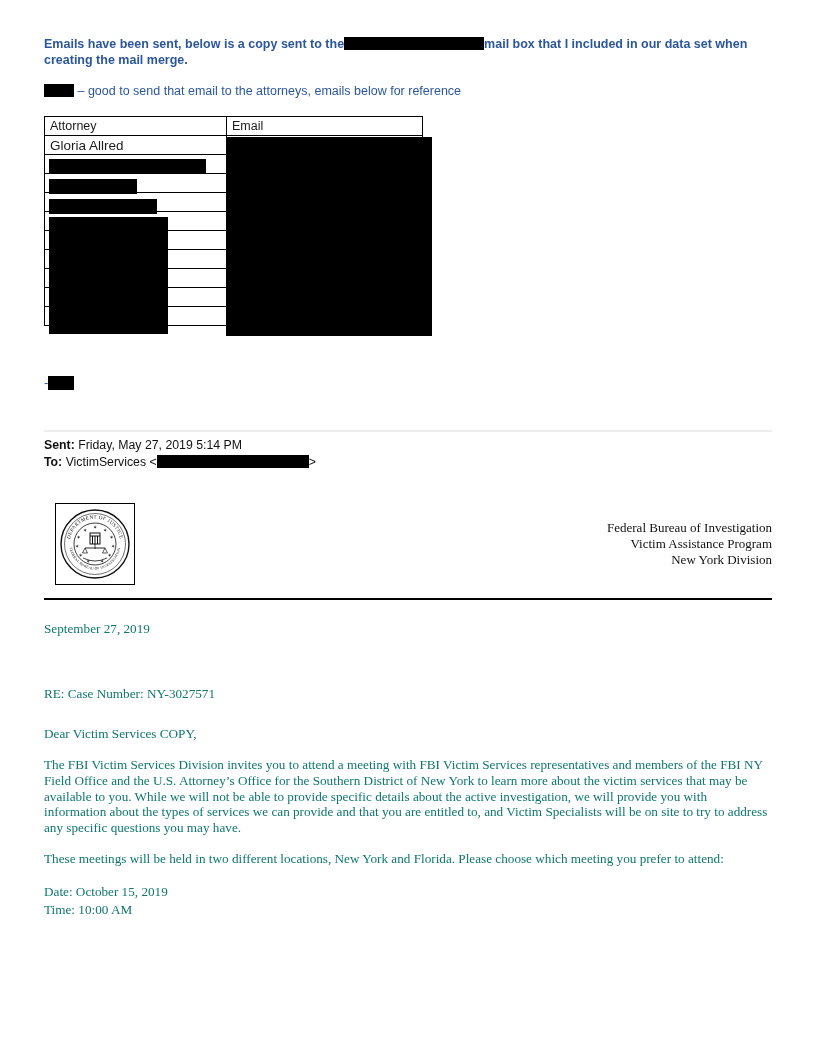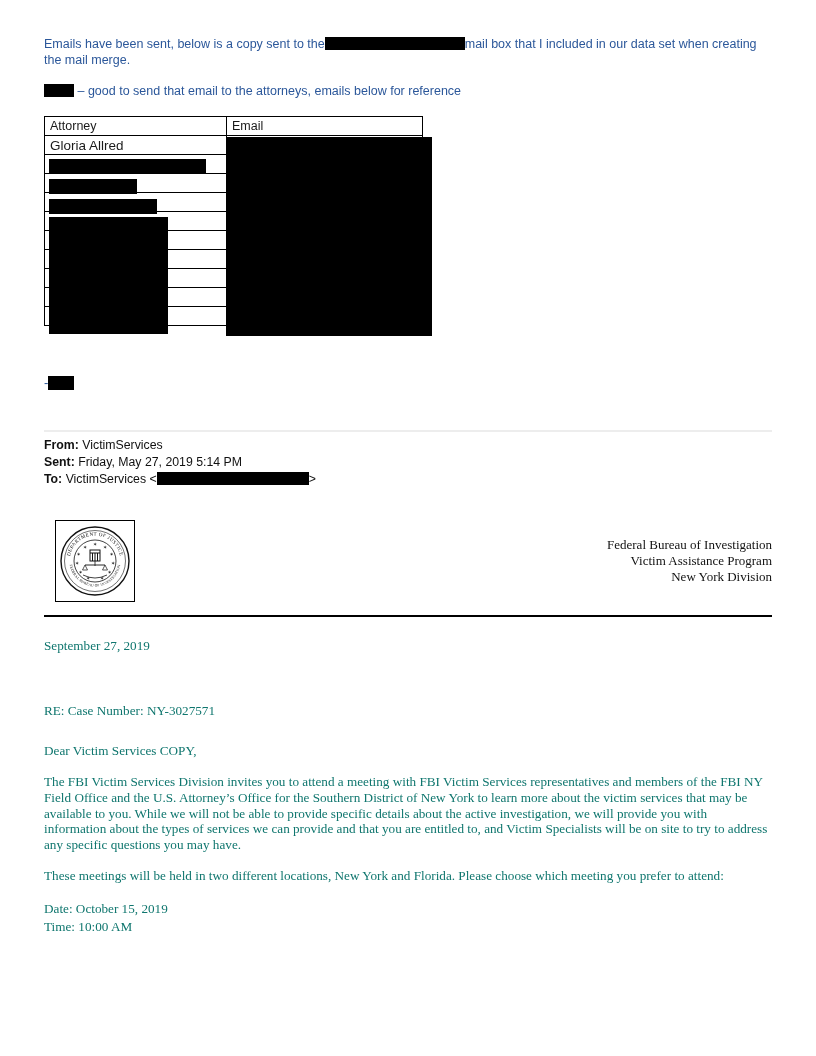--- a/index.html
+++ b/index.html
@@ -9,21 +9,21 @@
     font-family: "Liberation Sans", "DejaVu Sans", sans-serif;
     color: #1a1a1a;
     position: relative;
     overflow: hidden;
   }
   .page { position: absolute; inset: 0; }
   .content { padding: 0 44px; }
 
   
   .blue { color: #2B579A; font-size: 12.5px; line-height: 16px; }
-  .reply-p1 { padding-top: 36px; max-width: 732px; }
+  .reply-p1 { padding-top: 36px; max-width: 732px; font-weight: bold; }
   .reply-p2 { margin-top: 15px; }
   .closing  { margin-top: 26px; }
 
   
   .redact { background: #000; display: inline-block; }
   .r-inline { height: 13px; vertical-align: -2px; }
   .r-abs { position: absolute; background: #000; }
 
   
   .table-wrap { position: relative; margin-top: 17px; width: 440px; }
@@ -146,21 +146,20 @@
       <div class="r-abs" style="left:5px; top:83px; width:108px; height:15px;"></div>
       <div class="r-abs" style="left:5px; top:101px; width:119px; height:117px;"></div>
     </div>
 
 
     <div class="signature"><span class="sig-dash">-</span><span class="redact sig-box"></span></div>
 
     <div class="hr-gray"></div>
 
     <div class="fwd-header">
-      <div><span class="lbl">From:</span> <span>VictimServices</span></div>
       <div><span class="lbl">Sent:</span> <span>Friday, May 27, 2019 5:14 PM</span></div>
       <div><span class="lbl">To:</span> <span>VictimServices &lt;</span><span class="redact to-box"></span><span>&gt;</span></div>
     </div>
 
     <div class="letterhead">
       <div class="seal-box">
         <svg width="74" height="76" viewBox="0 0 74 76" xmlns="http://www.w3.org/2000/svg">
           <circle cx="37" cy="38" r="34" fill="none" stroke="#111" stroke-width="1.4"></circle>
           <circle cx="37" cy="38" r="30.5" fill="none" stroke="#111" stroke-width="0.6"></circle>
           <circle cx="37" cy="38" r="21" fill="none" stroke="#111" stroke-width="0.8"></circle>

